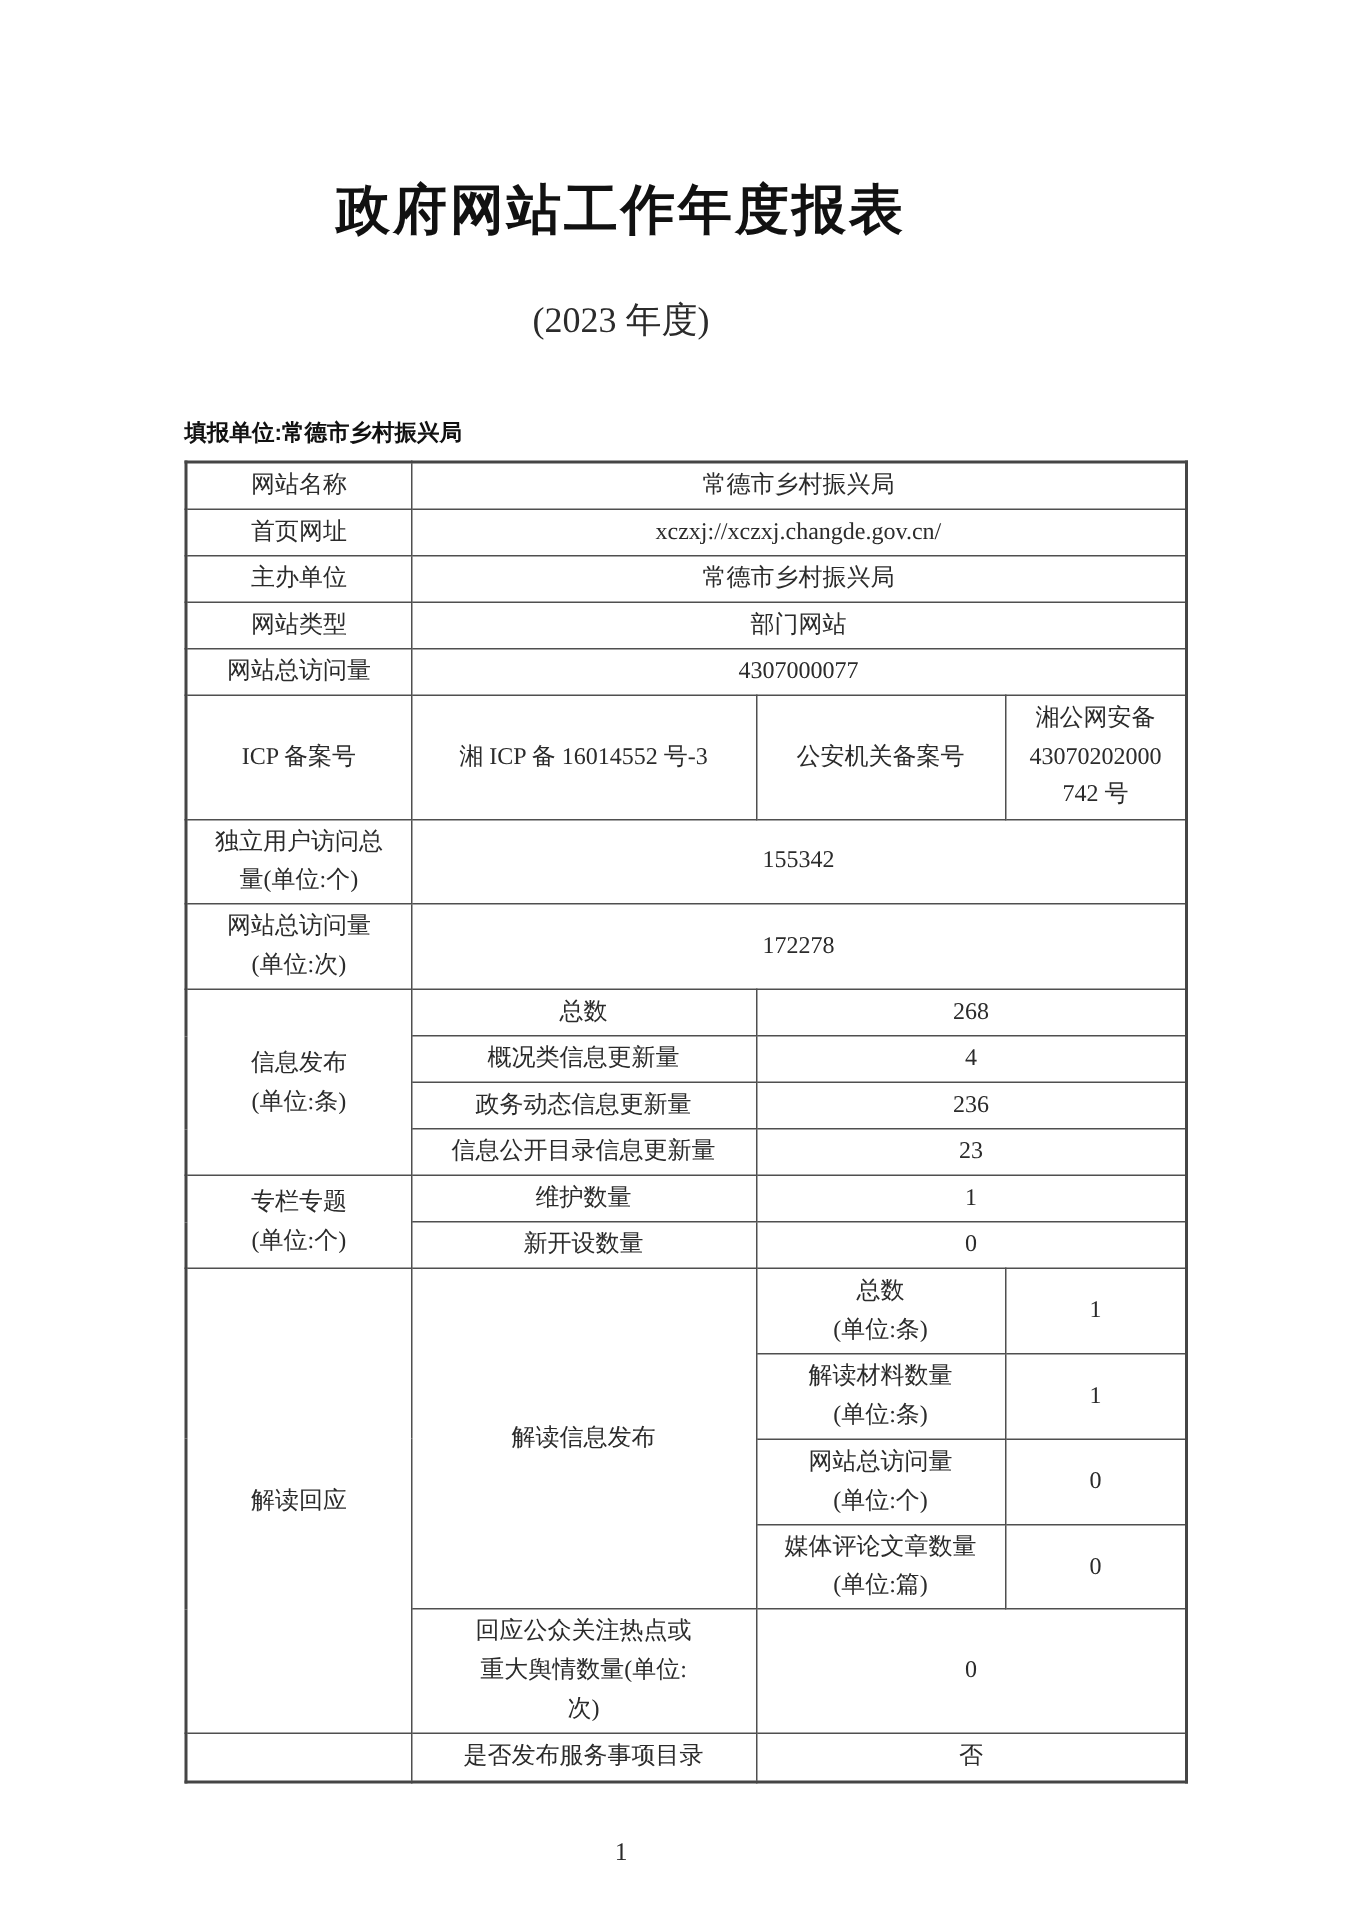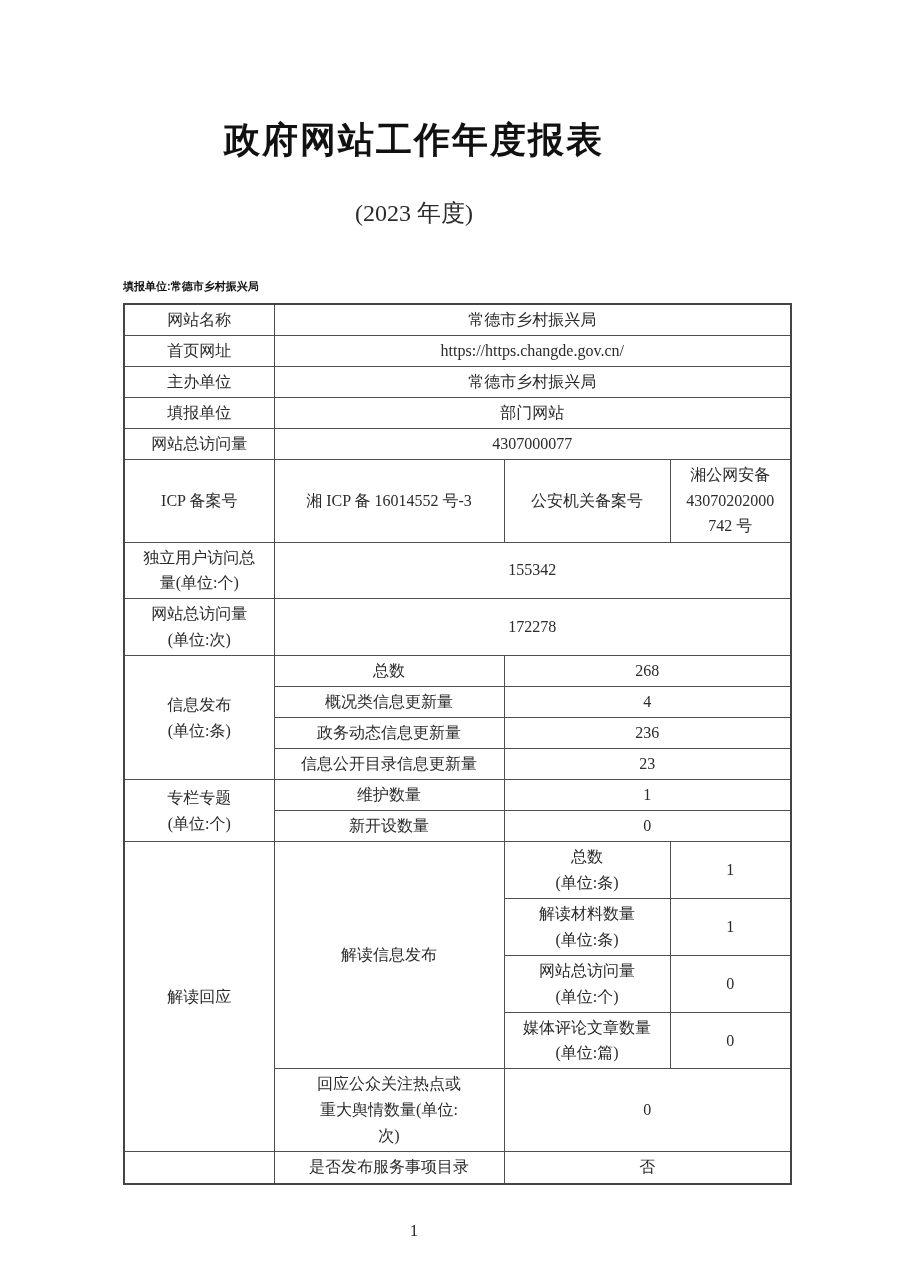--- a/index.html
+++ b/index.html
@@ -33,21 +33,21 @@
   }
   .subtitle {
     text-align: center;
     font-size: 24px;
     margin-top: 37px;
     color: #2b2b2b;
   }
   .reporting-unit {
     font-family: "Liberation Sans", "DejaVu Sans", sans-serif;
     font-weight: 700;
-    font-size: 11px;
+    font-size: 15px;
     color: #111111;
     margin-top: 50px;
     margin-bottom: 9px;
   }
   table.report {
     border-collapse: collapse;
     table-layout: fixed;
     width: 667px;
     border: 2px solid #454545;
   }
@@ -92,28 +92,28 @@
         <col style="width:166px">
         <col style="width:121px">
       </colgroup>
       <tbody>
         <tr class="h-1">
           <td>网站名称</td>
           <td colspan="3">常德市乡村振兴局</td>
         </tr>
         <tr class="h-1">
           <td>首页网址</td>
-          <td colspan="3">https://https.changde.gov.cn/</td>
+          <td colspan="3">xczxj://xczxj.changde.gov.cn/</td>
         </tr>
         <tr class="h-1">
           <td>主办单位</td>
           <td colspan="3">常德市乡村振兴局</td>
         </tr>
         <tr class="h-1">
-          <td>填报单位</td>
+          <td>网站类型</td>
           <td colspan="3">部门网站</td>
         </tr>
         <tr class="h-1">
           <td>网站总访问量</td>
           <td colspan="3">4307000077</td>
         </tr>
         <tr class="h-icp">
           <td>ICP 备案号</td>
           <td>湘 ICP 备 16014552 号-3</td>
           <td>公安机关备案号</td>

